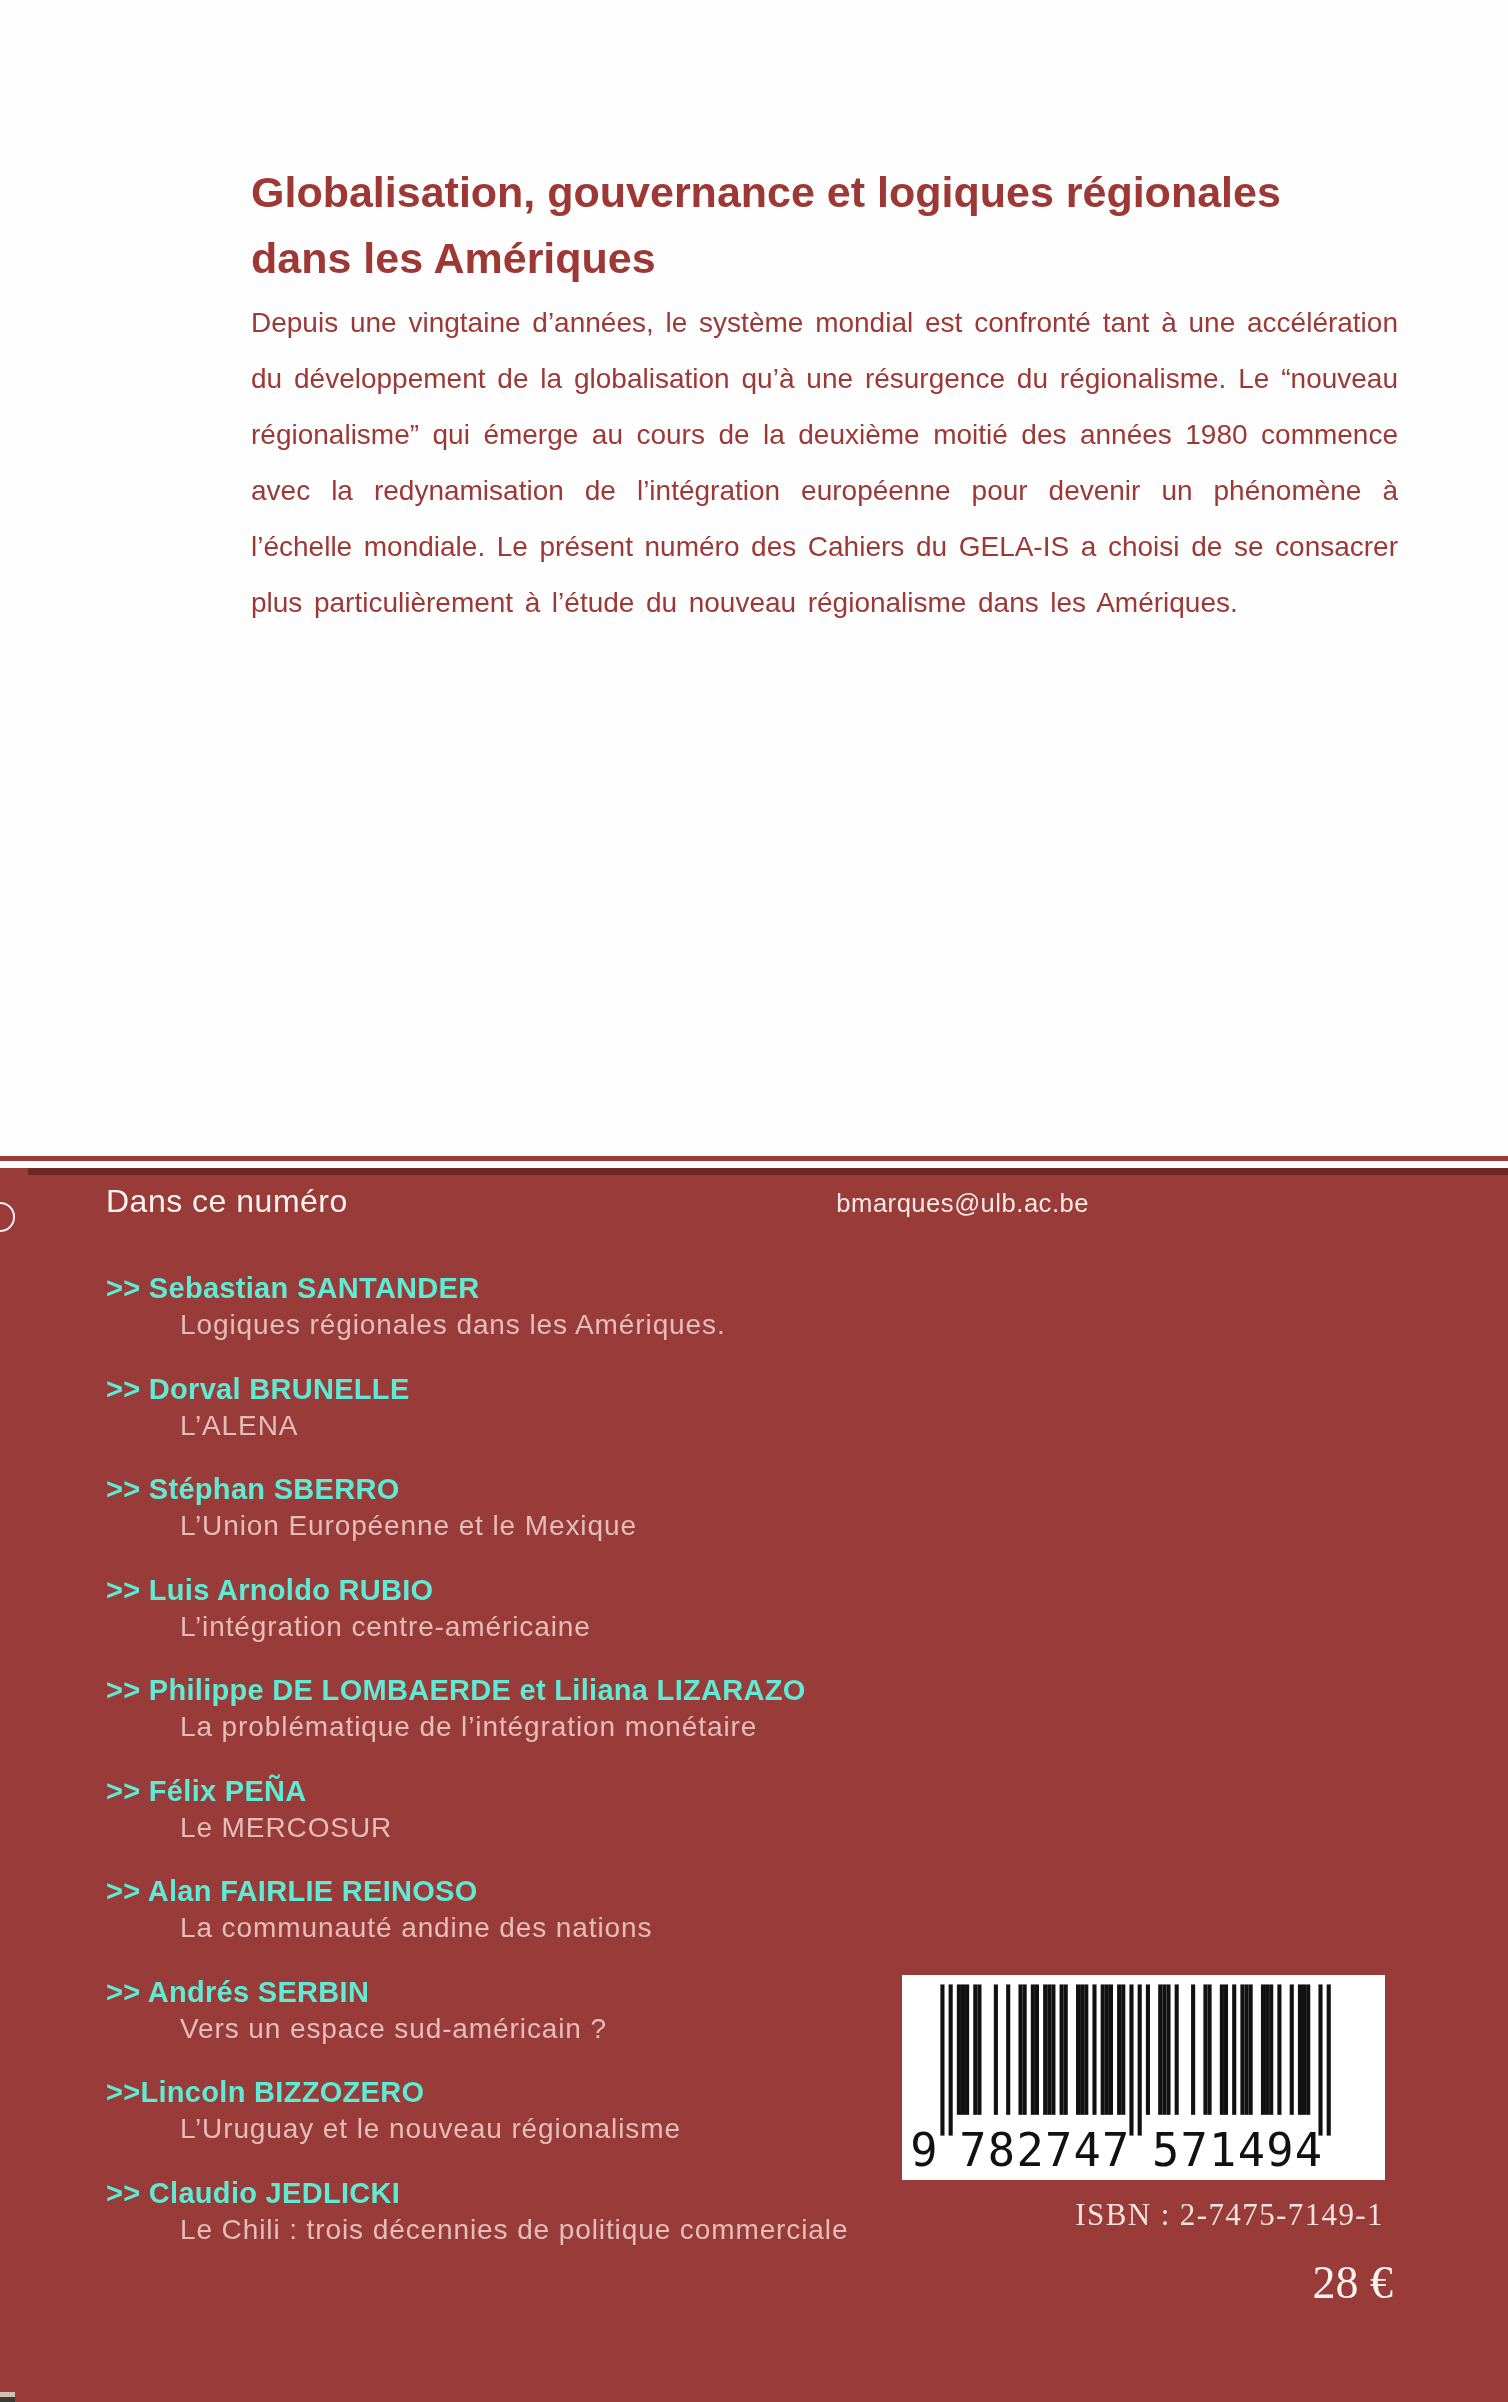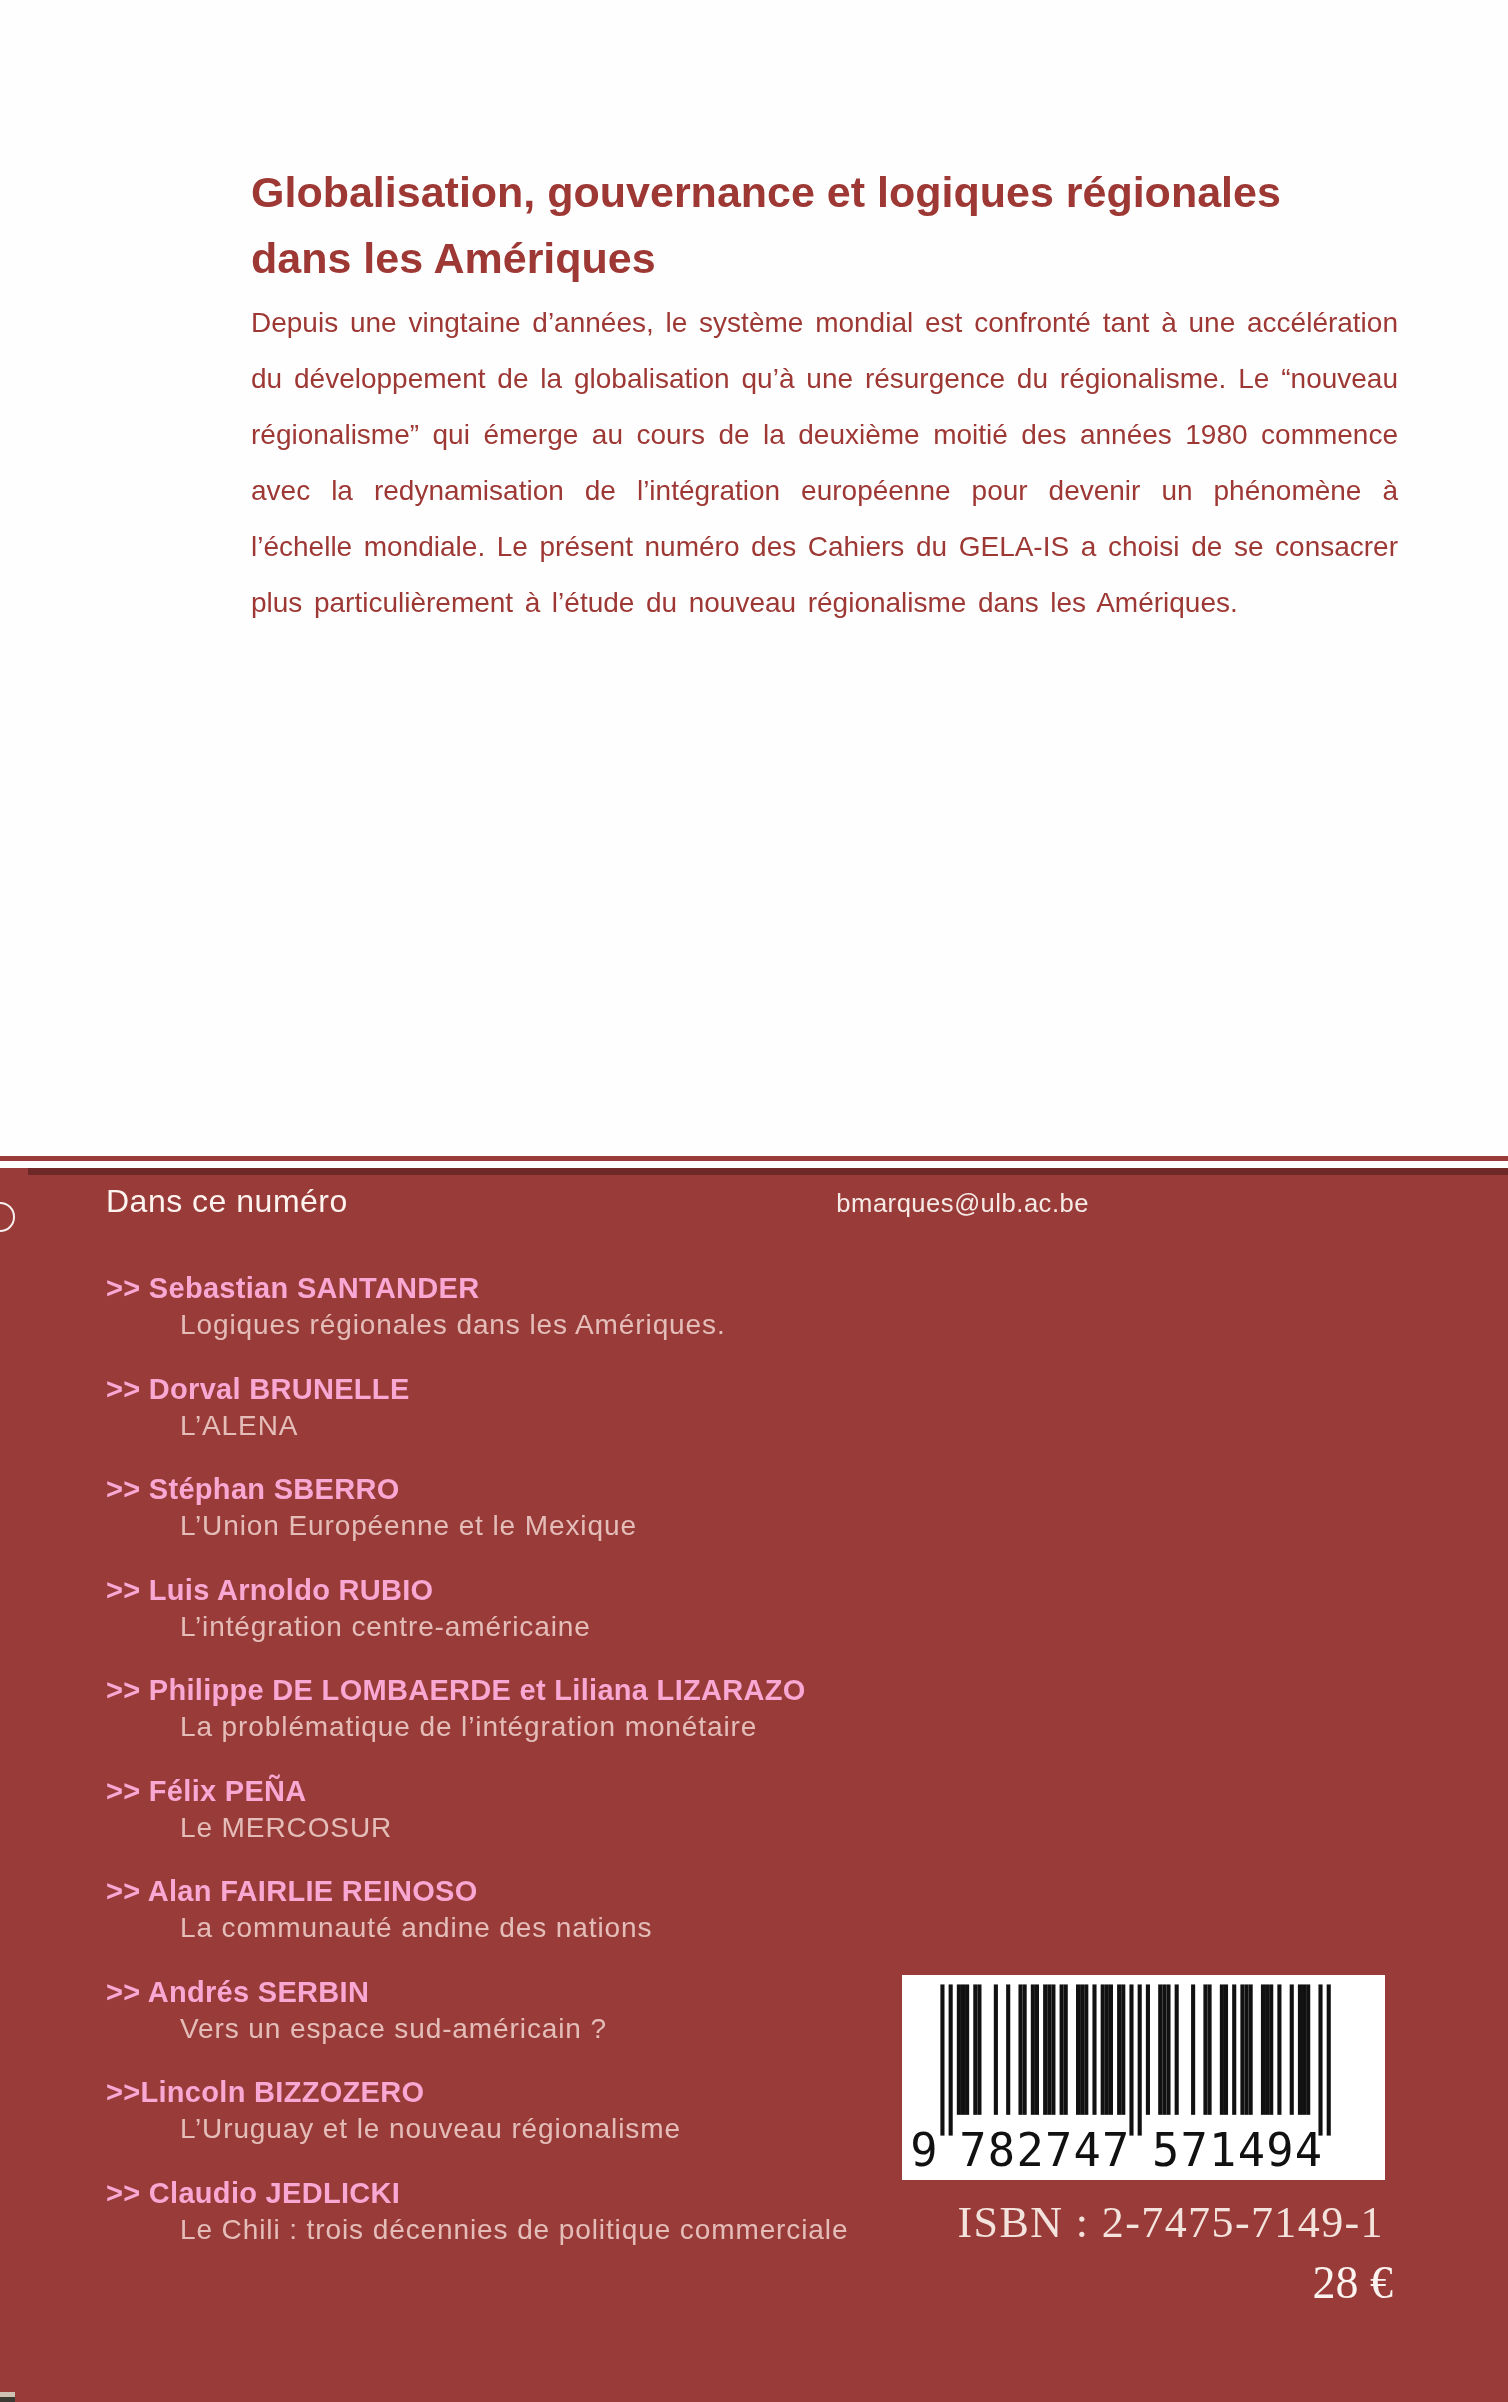--- a/index.html
+++ b/index.html
@@ -50,35 +50,35 @@
   .edge-arrow{
     position:absolute;left:-15px;top:19px;width:25.6px;height:25.6px;
     border:2.8px solid rgba(255,255,255,0.92);border-radius:50%;
   }
   .toc{
     position:absolute;left:106px;top:102px;width:909px;
   }
   .toc-item{margin-bottom:26.5px;white-space:nowrap;}
   .toc-author{
     font-size:29px;line-height:36px;font-weight:bold;
-    color:#f9a8d4;letter-spacing:0.3px;
+    color:#5eead4;letter-spacing:0.3px;
   }
   .toc-topic{
     padding-left:74px;
     font-size:28px;line-height:38px;font-weight:normal;
     color:rgba(248,226,220,0.78);letter-spacing:0.9px;
   }
   
   .barcode-box{
     position:absolute;left:902px;top:1975px;width:483px;height:205px;
     background:#ffffff;
   }
   .isbn-line{
     position:absolute;right:124px;top:2197px;
-    font-family:"Liberation Serif",serif;font-size:44px;
+    font-family:"Liberation Serif",serif;font-size:31px;
     color:#f3e3dc;letter-spacing:1.4px;
   }
   .price-line{
     position:absolute;right:115px;top:2256px;
     font-family:"Liberation Serif",serif;font-size:46px;
     color:#fbf3ef;
     text-align:center;
   }
   
   .corner-artifact{

